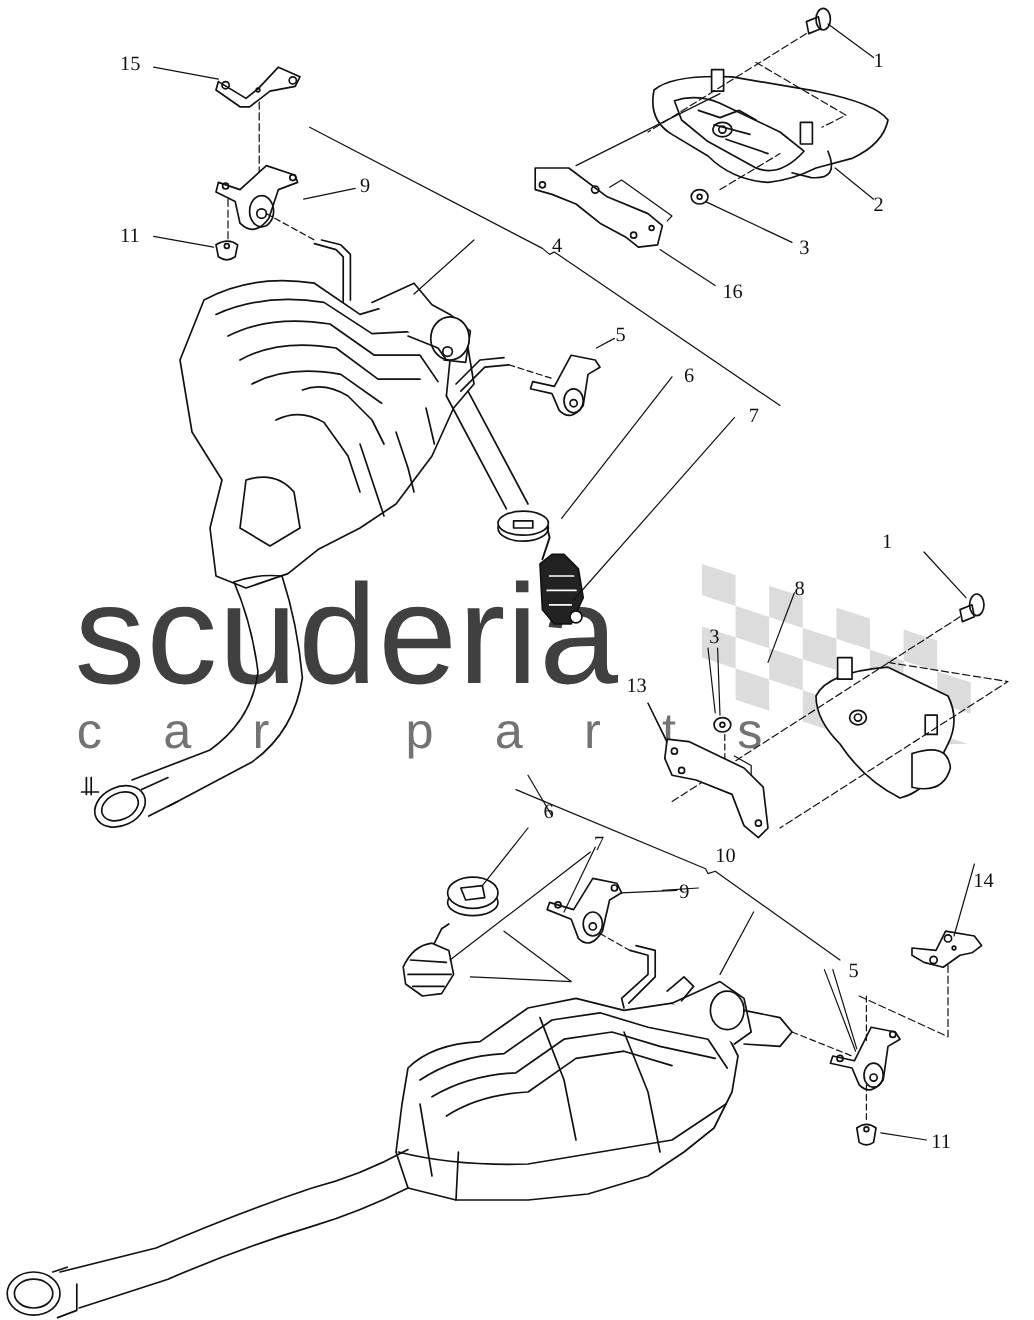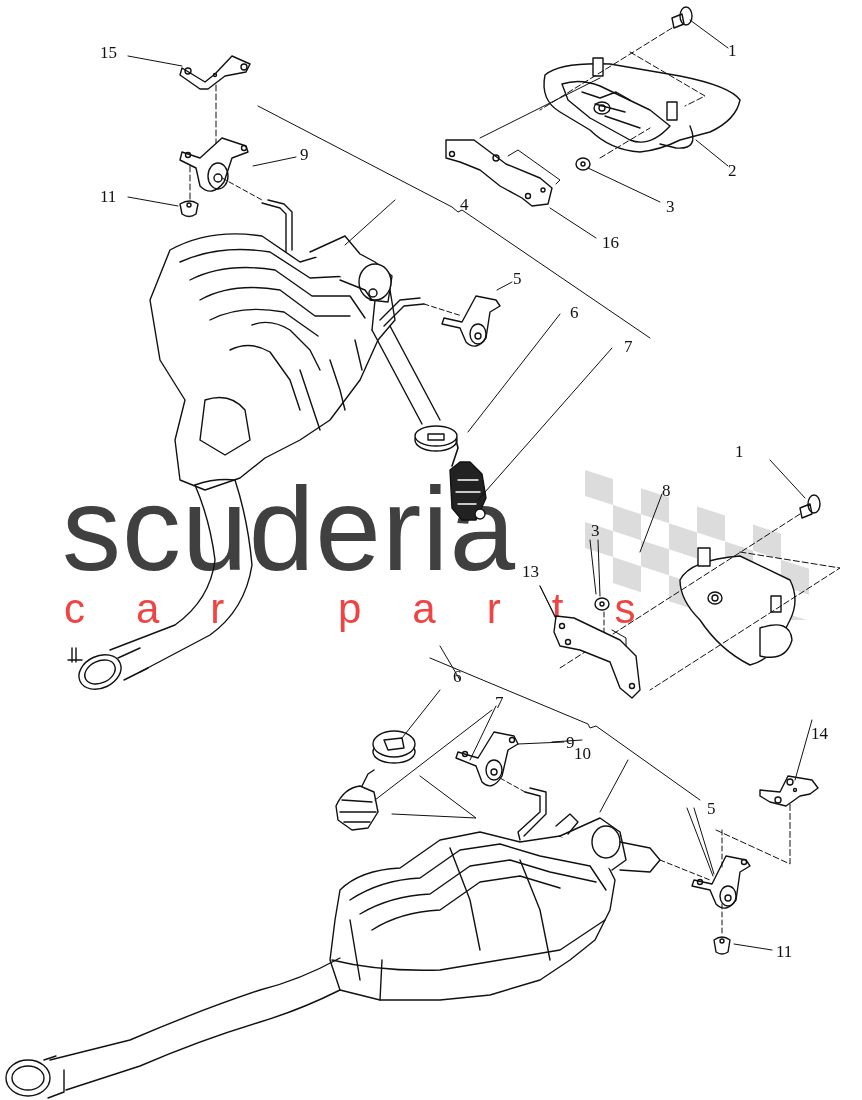--- a/index.html
+++ b/index.html
@@ -1,19 +1,19 @@
 <!DOCTYPE html>
 <html><head>
 <meta charset="utf-8">
 <style>
   html,body{margin:0;padding:0;background:#fff;}
   #stage{position:relative;width:862px;height:1100px;overflow:hidden;background:#fff;font-family:"Liberation Sans",sans-serif;}
   svg{position:absolute;left:0;top:0;}
   .wm-main{position:absolute;left:62px;top:470px;font-size:118px;font-weight:400;color:#404040;letter-spacing:1px;font-family:"Liberation Sans",sans-serif;line-height:1;}
-  .wm-sub{position:absolute;left:64px;top:588px;font-size:42px;color:#ef4444;letter-spacing:51px;font-family:"Liberation Sans",sans-serif;line-height:1;}
+  .wm-sub{position:absolute;left:64px;top:588px;font-size:42px;color:#737373;letter-spacing:51px;font-family:"Liberation Sans",sans-serif;line-height:1;}
   .callout{position:absolute;font-size:17px;color:#111;font-family:Liberation Serif, serif;line-height:1;}
   .flag{position:absolute;left:585px;top:470px;width:240px;height:150px;}
 </style>
 </head>
 <body>
 
 <div id="stage">
 
   <svg class="flag" viewBox="0 0 240 150" width="240" height="150" style="position:absolute;left:585px;top:470px;">
     <g fill="#dcdcdc" transform="skewY(18) translate(0,-10)">
@@ -272,18 +272,18 @@
   <div class="callout" style="left:602px;top:234px;">16</div>
   <div class="callout" style="left:513px;top:270px;">5</div>
   <div class="callout" style="left:570px;top:304px;">6</div>
   <div class="callout" style="left:624px;top:338px;">7</div>
   <div class="callout" style="left:735px;top:443px;">1</div>
   <div class="callout" style="left:662px;top:482px;">8</div>
   <div class="callout" style="left:591px;top:522px;">3</div>
   <div class="callout" style="left:522px;top:563px;text-align:right;">13</div>
   <div class="callout" style="left:453px;top:668px;">6</div>
   <div class="callout" style="left:495px;top:694px;">7</div>
-  <div class="callout" style="left:574px;top:704px;margin-top:41px;">10</div>
+  <div class="callout" style="left:596px;top:704px;">10</div>
   <div class="callout" style="left:811px;top:725px;">14</div>
   <div class="callout" style="left:566px;top:734px;">9</div>
   <div class="callout" style="left:707px;top:800px;">5</div>
   <div class="callout" style="left:776px;top:943px;">11</div>
 </div>
 
 </body></html>

